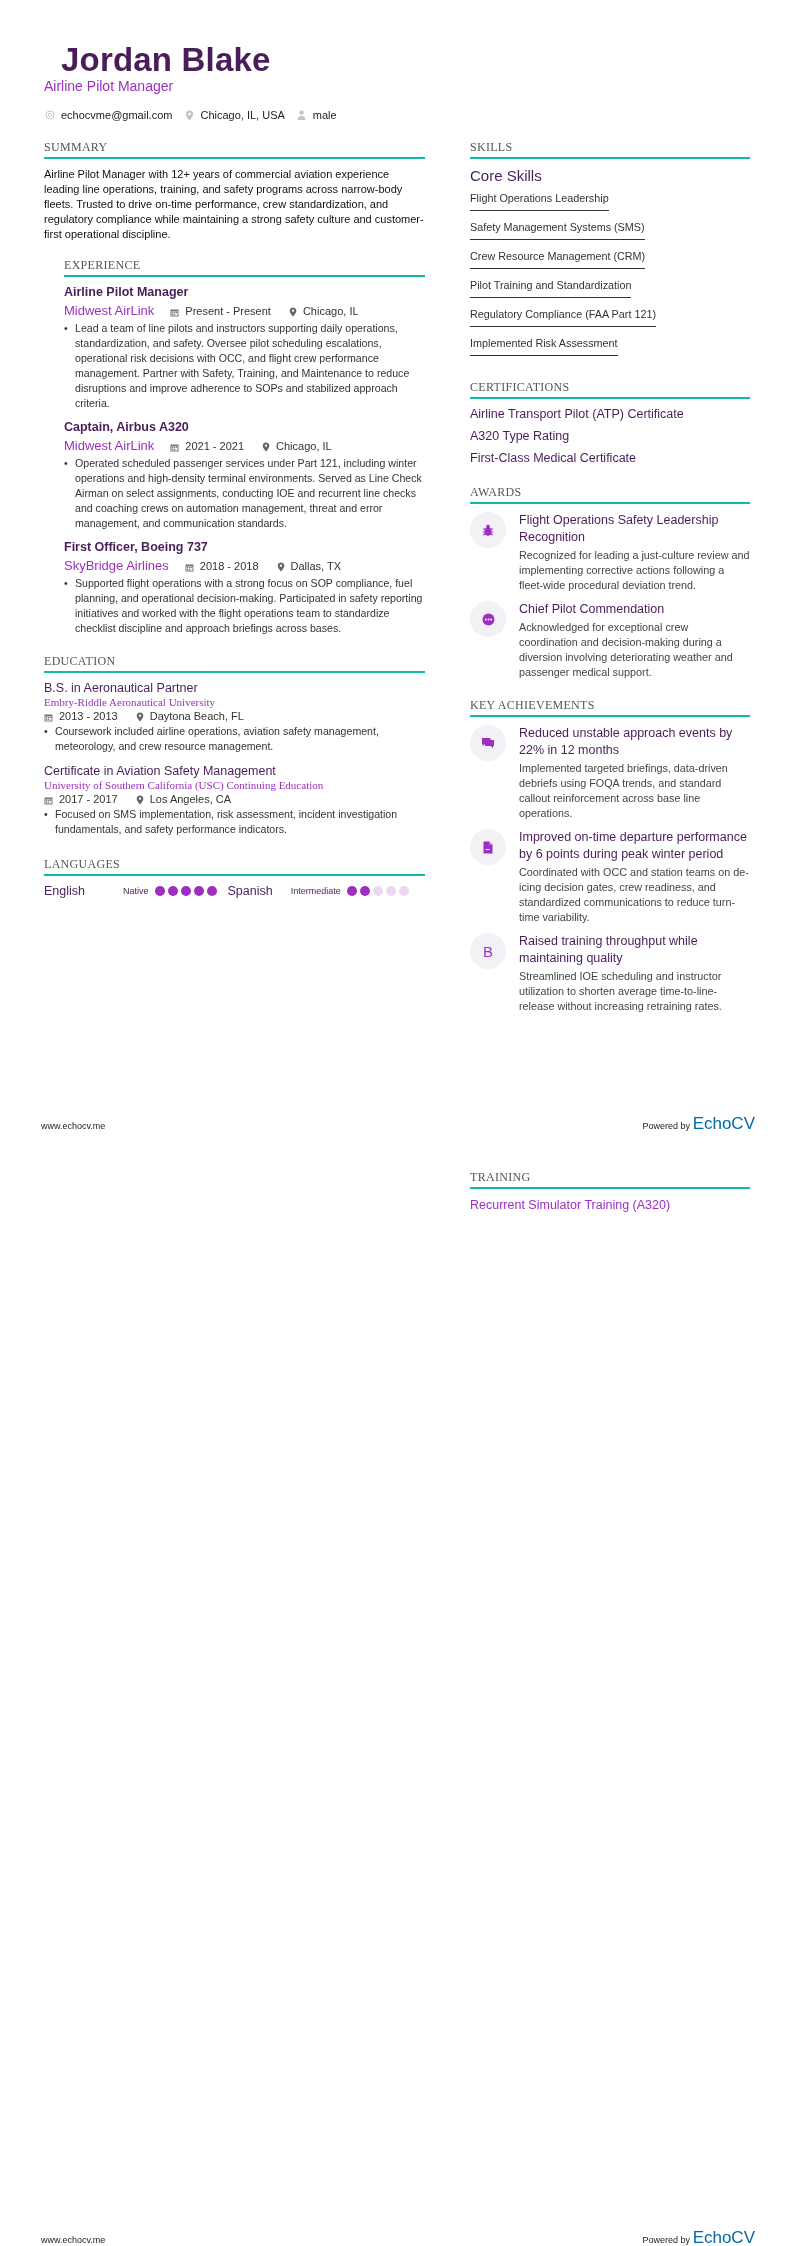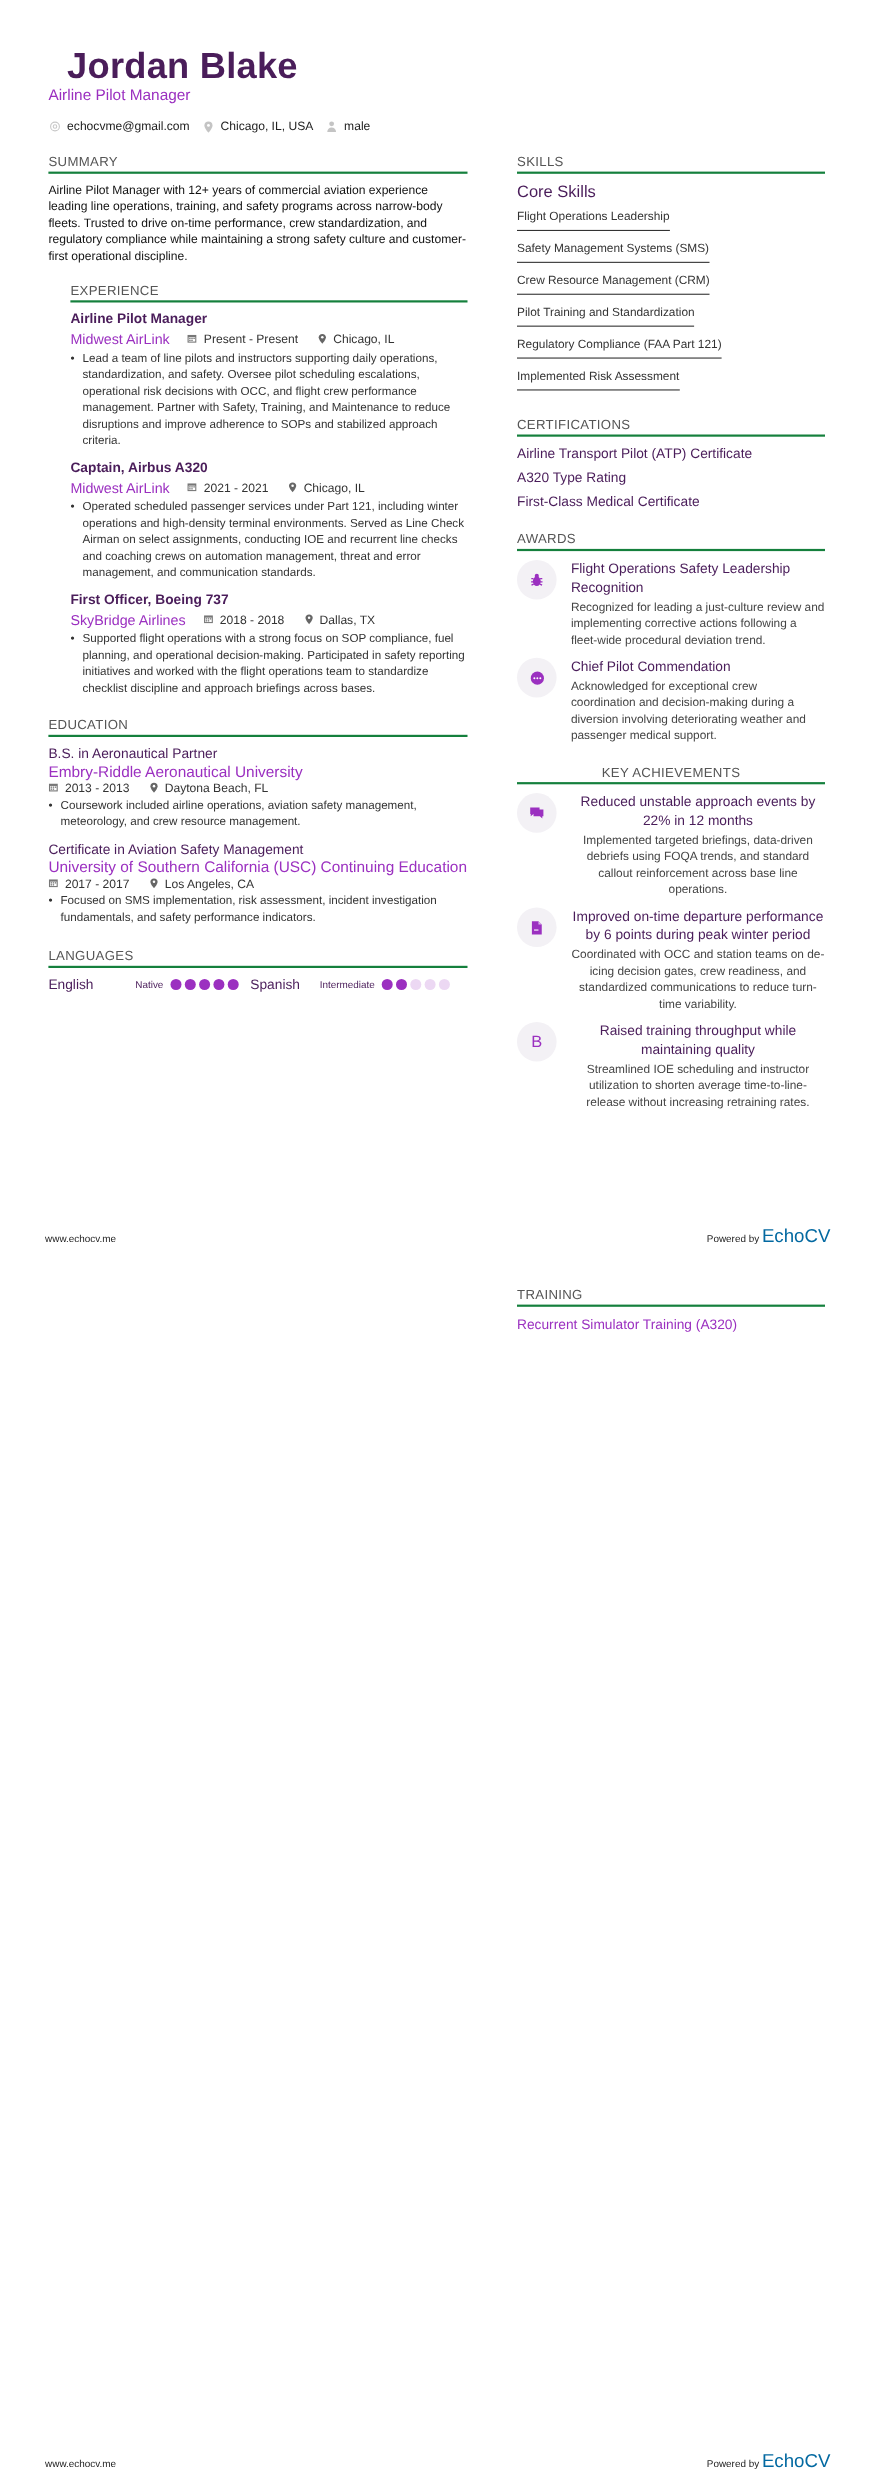--- a/index.html
+++ b/index.html
@@ -10,37 +10,37 @@
 
   .name { position: absolute; left: 61px; top: 41px; font-size: 33px; font-weight: bold; color: #4a1d5a; letter-spacing: 0.2px; }
   .title { position: absolute; left: 44px; top: 78px; font-size: 14px; color: #9b30c0; }
   .contacts { position: absolute; left: 45px; top: 109px; display: flex; align-items: center; font-size: 11px; color: #222; }
   .contact { display: flex; align-items: center; margin-right: 12px; }
   .contact .ic { width: 10px; height: 10px; margin-right: 6px; display: inline-flex; align-items: center; justify-content: center; }
 
   .col-left { position: absolute; left: 44px; top: 140px; width: 381px; }
   .col-right { position: absolute; left: 470px; top: 140px; width: 280px; }
 
-  .sec-h { font-size: 12px; color: #555; letter-spacing: 0.3px; padding-bottom: 2px; border-bottom: 2px solid #15803d; margin-bottom: 8px; }
+  .sec-h { font-size: 12px; color: #555; letter-spacing: 0.3px; padding-bottom: 2px; border-bottom: 2px solid #14b8a6; margin-bottom: 8px; font-family: Liberation Serif, serif; }
   .sec { margin-bottom: 18px; }
 
   .summary-text { font-size: 11px; line-height: 15px; color: #111; }
 
   .job { margin-bottom: 9px; }
   .job-title { font-size: 12.5px; font-weight: bold; color: #4a1d5a; margin-bottom: 4px; }
   .job-meta { display: flex; align-items: center; font-size: 11px; color: #333; margin-bottom: 3px; }
   .job-company { font-size: 13px; color: #9b30c0; margin-right: 16px; }
-  .meta-item { display: flex; align-items: flex-start; margin-right: 18px; }
+  .meta-item { display: flex; align-items: flex-end; margin-right: 18px; }
   .meta-item svg { margin-right: 6px; }
   .bullet { display: flex; font-size: 10.6px; line-height: 15px; color: #333; }
   .bullet .dot { width: 11px; flex-shrink: 0; }
 
   .edu { margin-bottom: 10px; }
   .edu-degree { font-size: 12.5px; color: #4a1d5a; }
-  .edu-school { font-size: 14px; color: #9b30c0; margin-top: 1px; }
+  .edu-school { font-size: 11px; color: #9b30c0; margin-top: 1px; font-family: Liberation Serif, serif; }
   .edu-meta { display: flex; align-items: center; font-size: 11px; color: #333; margin-top: 2px; margin-bottom: 2px; }
 
   .langs { display: flex; align-items: center; font-size: 12.5px; color: #4a1d5a; }
   .lang-name { margin-right: 38px; }
   .lang-name.second { margin-right: 18px; }
   .lang-level { font-size: 9px; color: #4a1d5a; margin-right: 6px; }
   .dots { display: flex; margin-right: 8px; }
   .ldot { width: 10px; height: 10px; border-radius: 50%; margin-right: 3px; background: #9b30c0; }
   .ldot.off { background: #ecd8f3; }
 
@@ -331,21 +331,21 @@
               <circle cx="9.2" cy="6.5" r="0.9" fill="#fff"></circle>
             </svg>
         </div>
         <div>
           <div class="award-title">Chief Pilot Commendation</div>
           <div class="award-desc">Acknowledged for exceptional crew coordination and decision-making during a diversion involving deteriorating weather and passenger medical support.</div>
         </div>
       </div>
     </div>
 
-    <div class="sec" style="text-align:center;">
+    <div class="sec" style="">
       <div class="sec-h">KEY ACHIEVEMENTS</div>
       <div class="award">
         <div class="award-ic">
           <svg width="14" height="12" viewBox="0 0 14 12">
               <path d="M1 1h8.5v6H4l-2.5 2V7H1z" fill="#9b30c0"></path>
               <path d="M4 3h9v6h-1v2.2L9.8 9H4z" fill="#9b30c0"></path>
               <path d="M3.2 2.2h6.2" stroke="#f3f1f5" stroke-width="0"></path>
             </svg>
         </div>
         <div>

